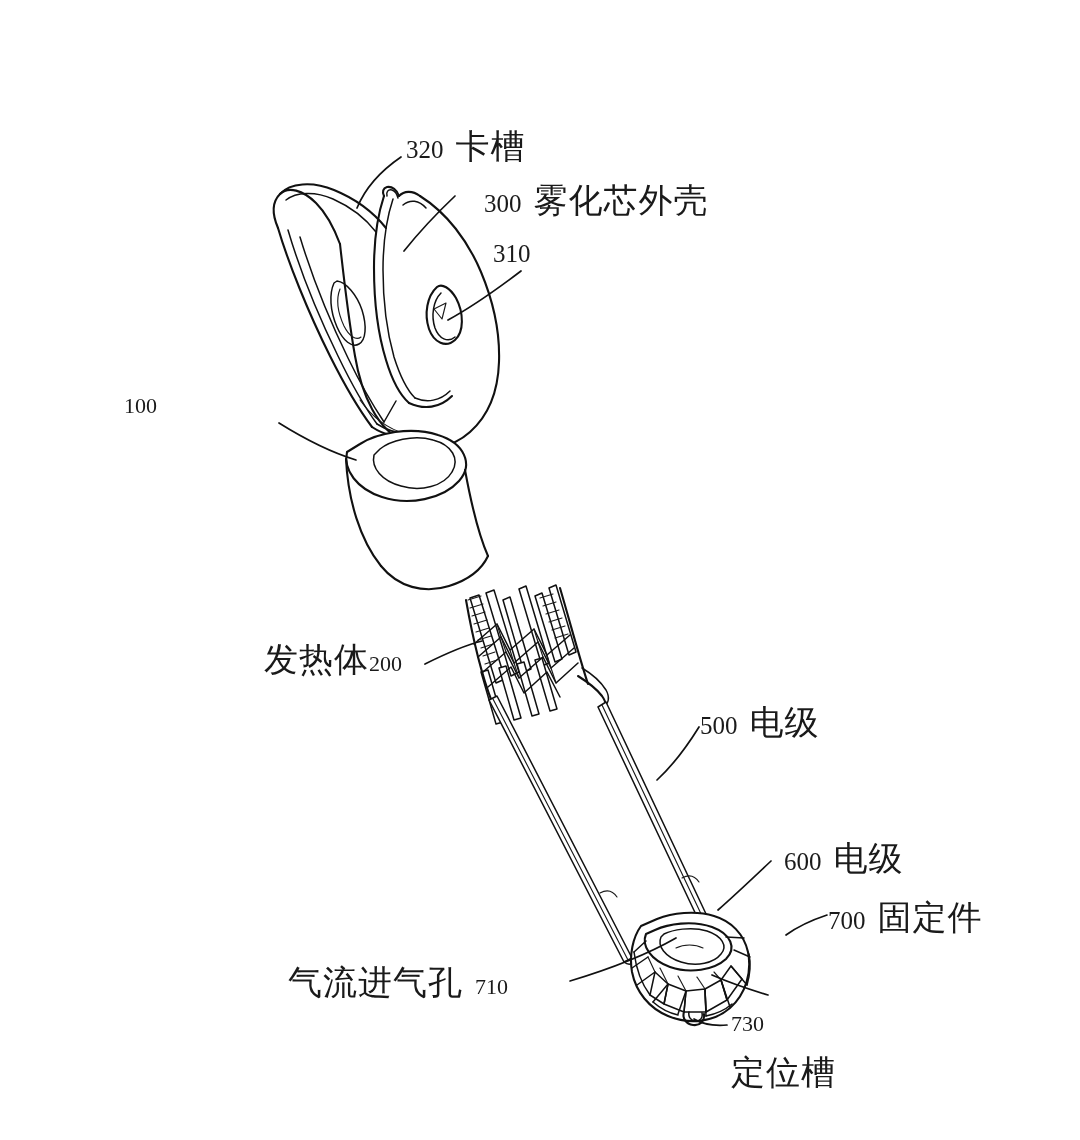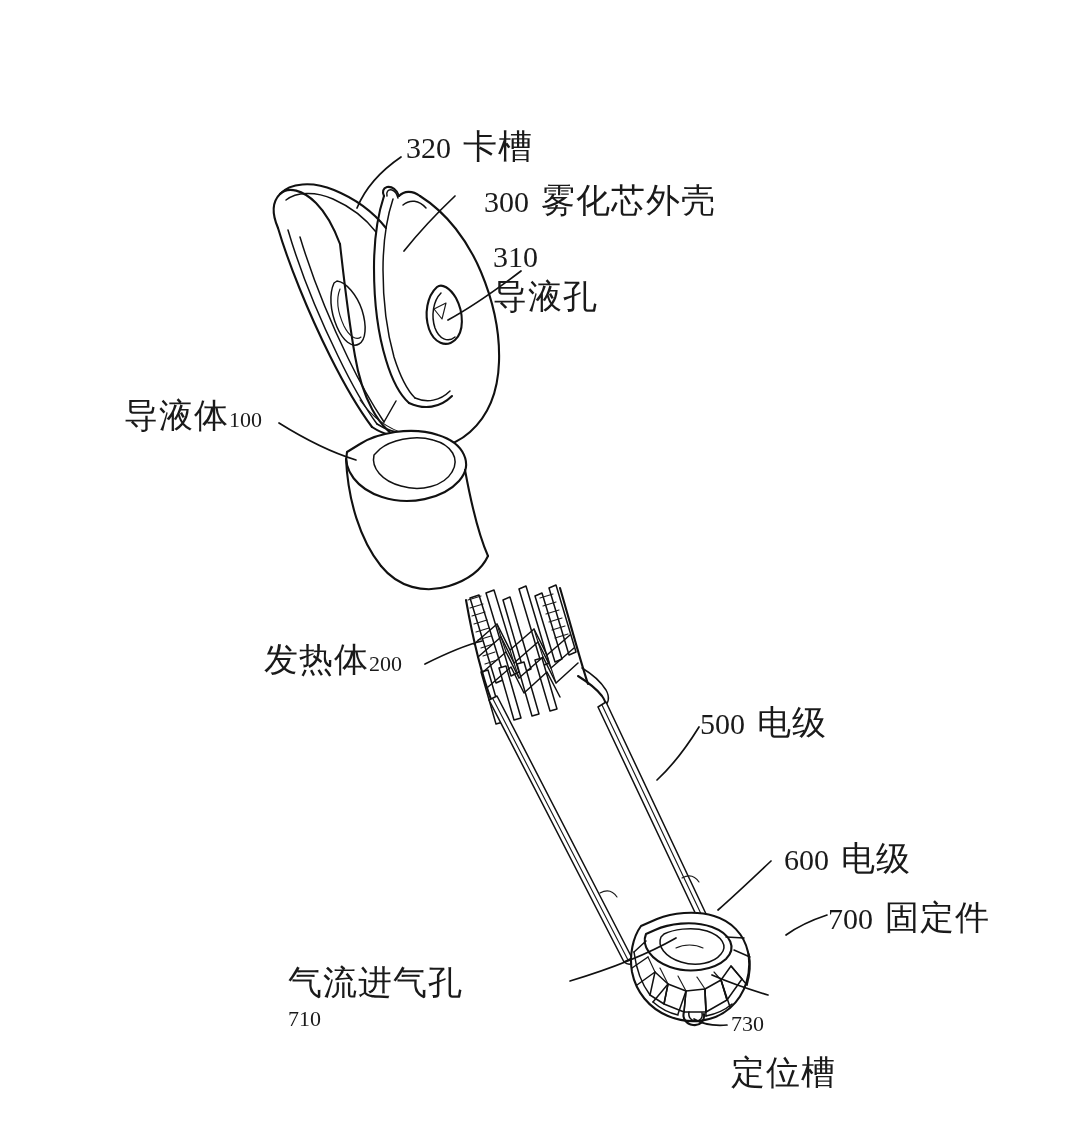--- a/index.html
+++ b/index.html
@@ -76,21 +76,21 @@
     font-size: 34px;
     letter-spacing: 1px;
     font-family: Liberation Mono, monospace;
   }
   .lbl-cn-sm {
     font-size: 33px;
     letter-spacing: 1px;
     font-family: "DejaVu Sans", "Liberation Sans", sans-serif;
   }
   .lbl-num {
-    font-size: 30px;
+    font-size: 25px;
     font-family: "Liberation Serif", "DejaVu Serif", serif;
   }
   .lbl-num-sm {
     font-size: 22px;
     font-family: "Liberation Serif", "DejaVu Serif", serif;
   }
   .row {
     position: absolute;
     display: flex;
     align-items: baseline;
@@ -399,25 +399,23 @@
 
   <div class="row" style="left:484px; top:178px;">
     <span class="lbl-num">300</span>
     <span class="gap"></span>
     <span class="lbl-cn">雾化芯外壳</span>
   </div>
 
   <div class="row" style="left:493px; top:240px;flex-direction:column;">
     <span class="lbl-num">310</span>
     <span class="gap"></span>
-    <span class="lbl-cn">导液孔</span>
   </div>
 
   <div class="row" style="left:124px; top:393px;">
-    <span class="lbl-cn">导液体</span>
     <span class="lbl-num-sm">100</span>
   </div>
 
   <div class="row" style="left:264px; top:637px;">
     <span class="lbl-cn">发热体</span>
     <span class="lbl-num-sm">200</span>
   </div>
 
   <div class="row" style="left:700px; top:700px;justify-content:center;">
     <span class="lbl-num">500</span>
@@ -430,21 +428,21 @@
     <span class="gap"></span>
     <span class="lbl-cn">电级</span>
   </div>
 
   <div class="row" style="left:828px; top:895px;justify-content:flex-end;">
     <span class="lbl-num">700</span>
     <span class="gap"></span>
     <span class="lbl-cn">固定件</span>
   </div>
 
-  <div class="row" style="left:288px; top:960px;flex-direction:column;">
+  <div class="row" style="left:288px; top:960px;">
     <span class="lbl-cn">气流进气孔</span>
     <span class="gap"></span>
     <span class="lbl-num-sm">710</span>
   </div>
 
 
   <div class="row" style="left:731px; top:1011px;">
     <span class="lbl-num-sm">730</span>
   </div>
 

